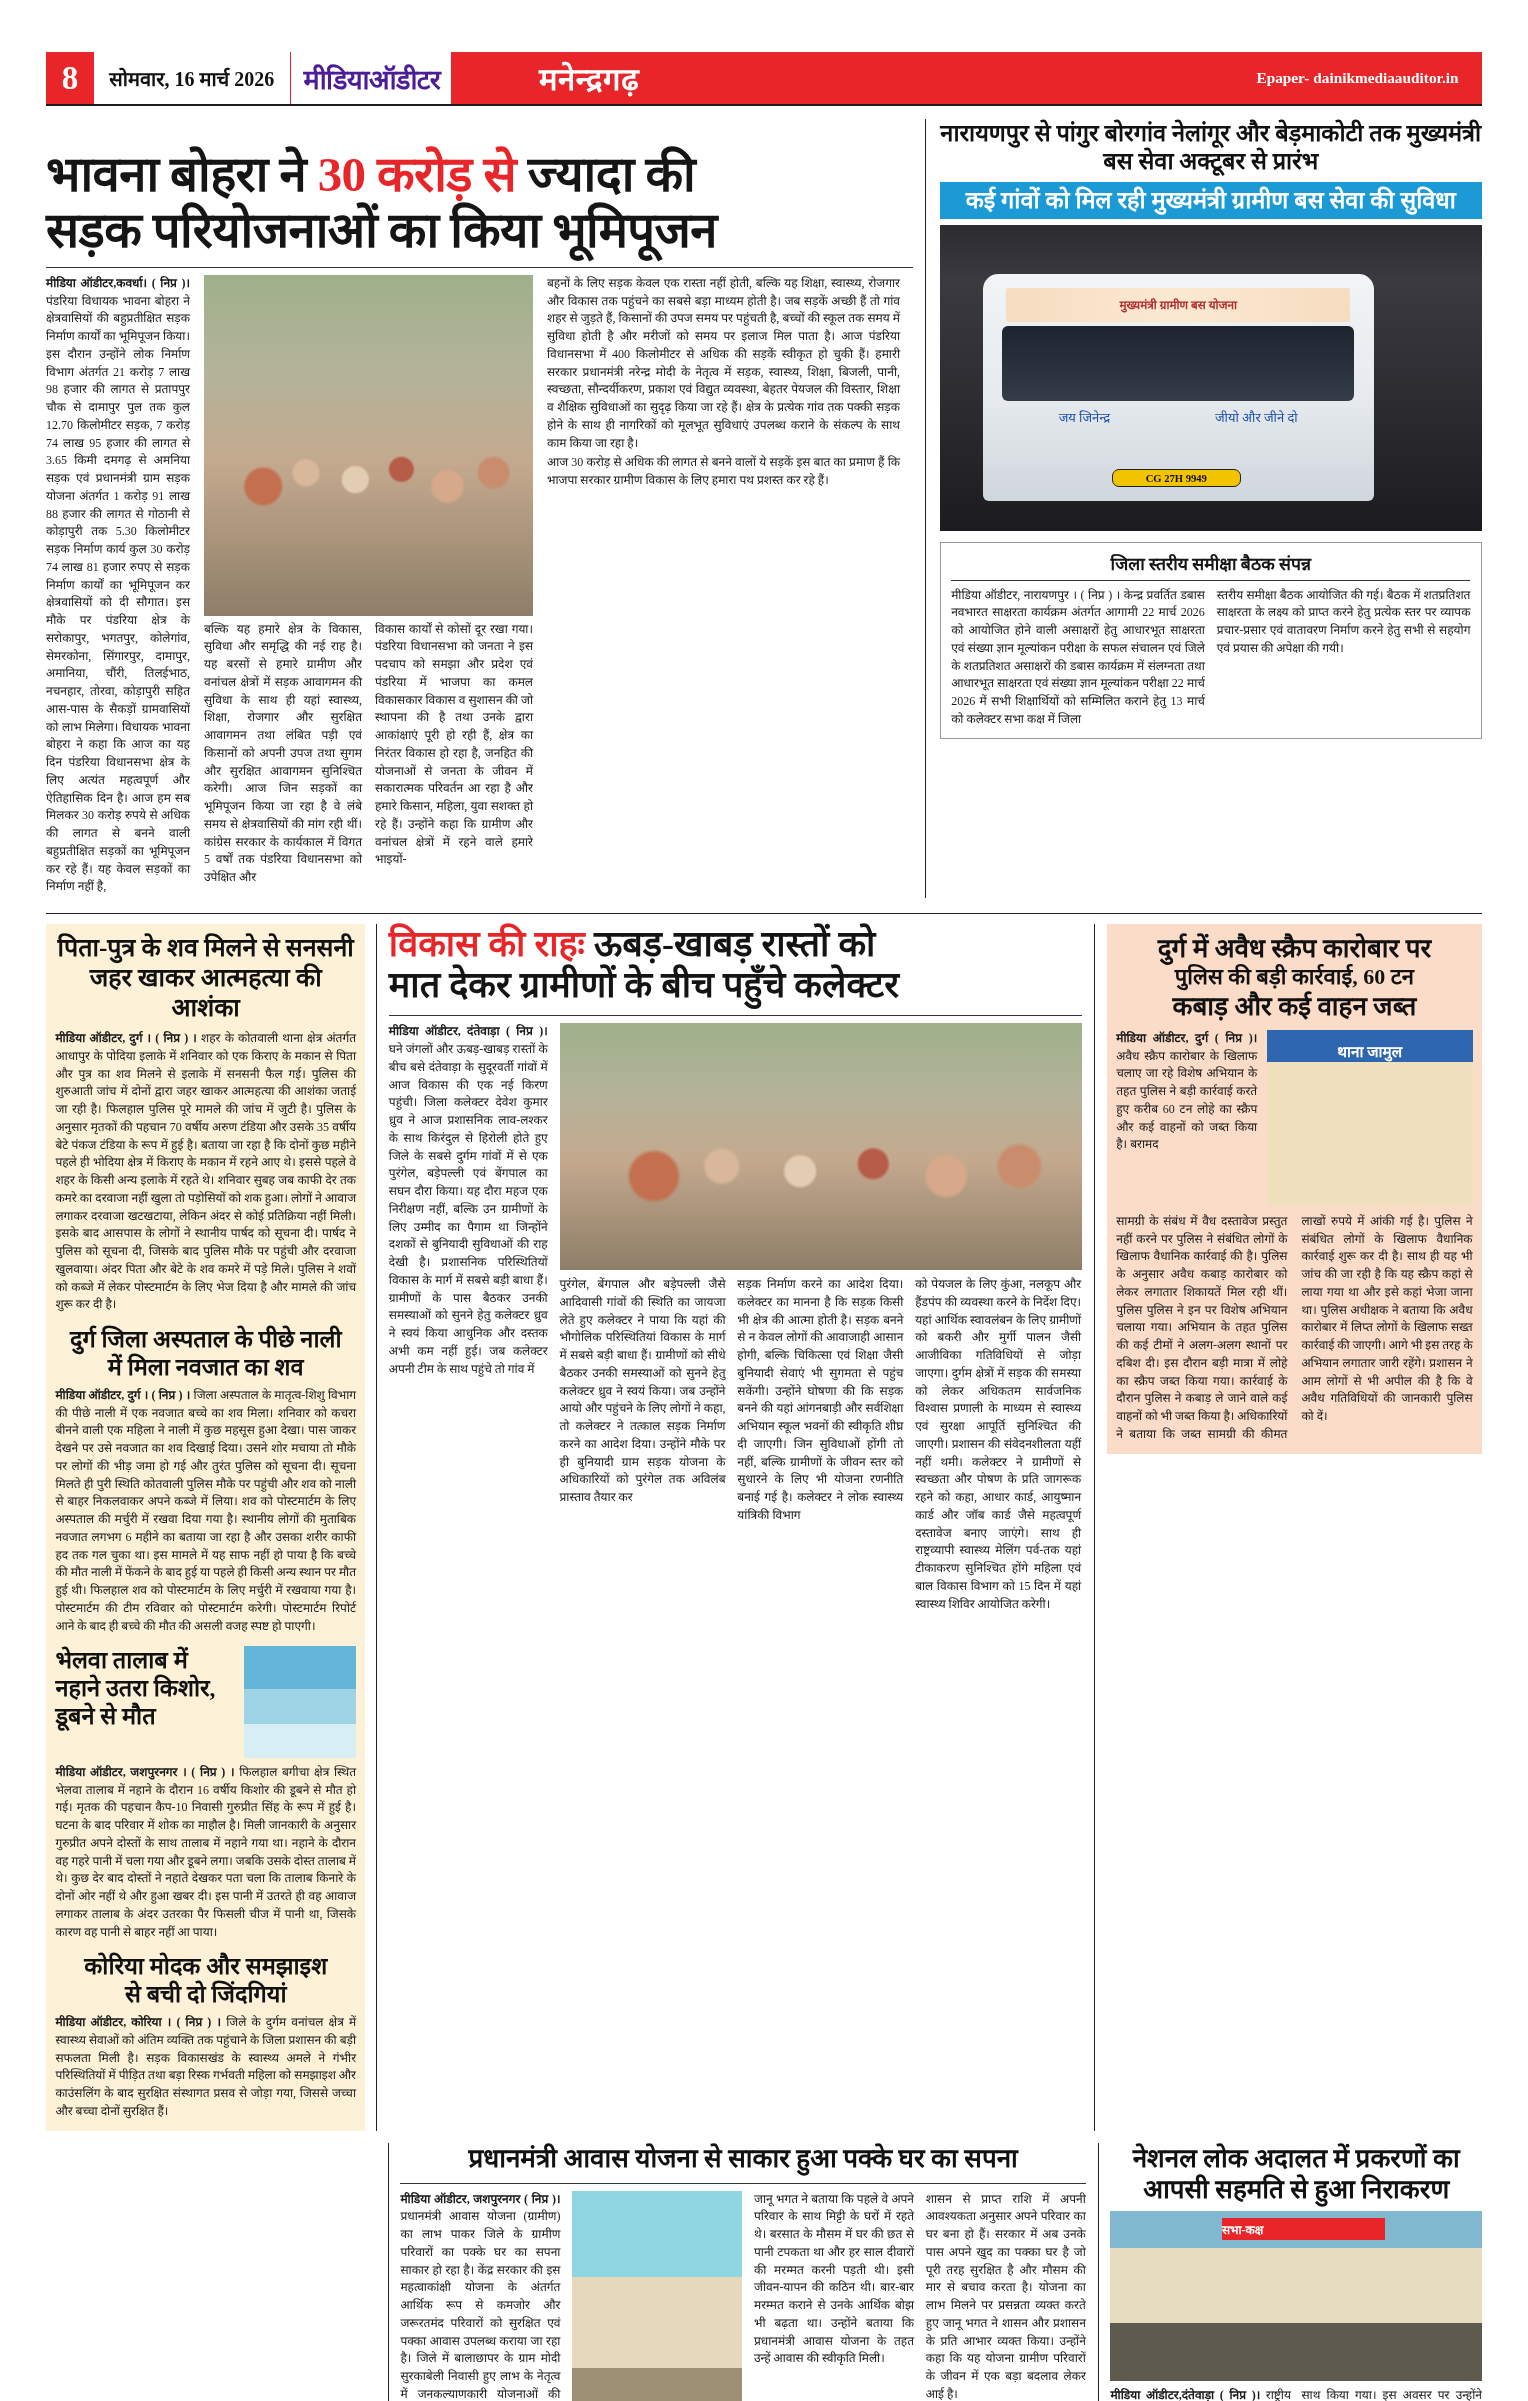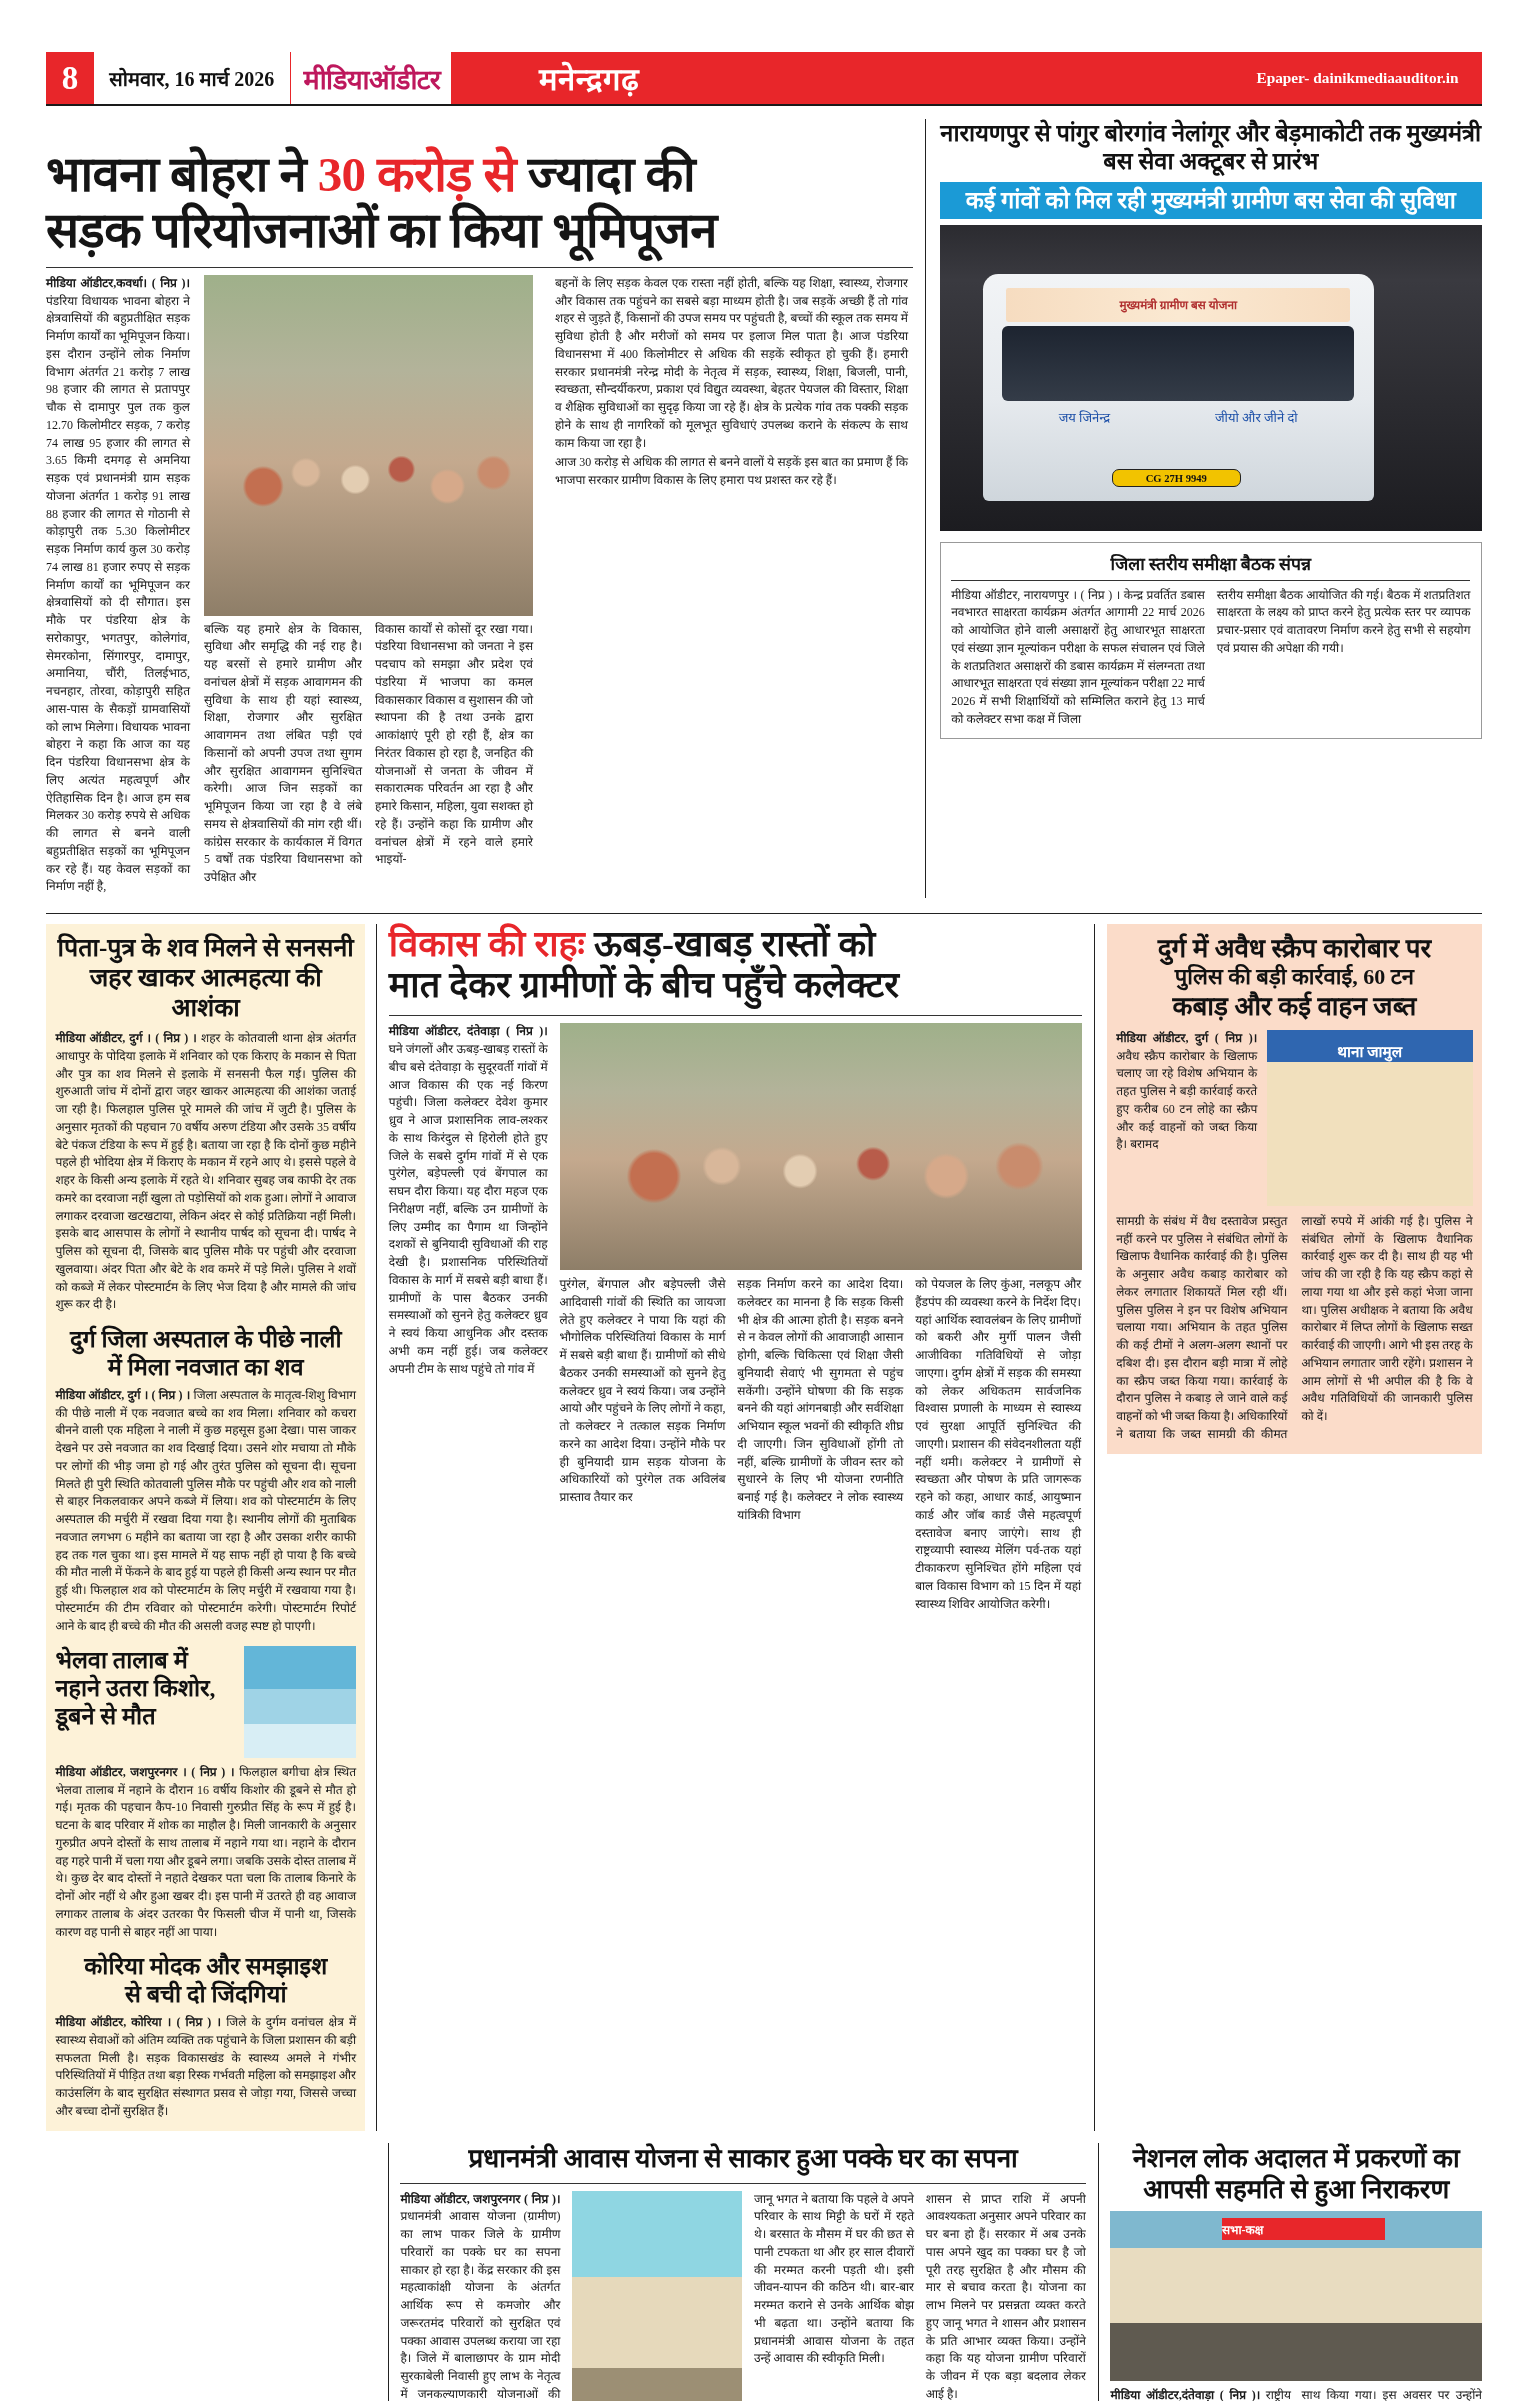--- a/index.html
+++ b/index.html
@@ -37,21 +37,21 @@
   }
   .mast-date {
     display: flex; align-items: center;
     padding: 0 15.3px;
     font-size: 20px; font-weight: bold; color: #111;
   }
   .mast-brand {
     display: flex; align-items: center;
     padding: 0 10.6px 0 13px;
     border-left: 1.8px solid #e8262a;
-    color: #be185d;
+    color: #4c1d95;
     font-size: 27px; font-weight: bold;
     letter-spacing: -0.6px;
   }
   .mast-red-bar {
     flex: 1;
     background: #e8262a;
     display: flex; align-items: center; justify-content: space-between;
     padding: 0 23.5px 0 0;
     position: relative;
   }
@@ -207,21 +207,21 @@
         <div class="tl-col col-text">
           <p><span class="byline">मीडिया ऑडीटर,कवर्धा। ( निप्र )।</span> <span>पंडरिया विधायक भावना बोहरा ने क्षेत्रवासियों की बहुप्रतीक्षित सड़क निर्माण कार्यों का भूमिपूजन किया। इस दौरान उन्होंने लोक निर्माण विभाग अंतर्गत 21 करोड़ 7 लाख 98 हजार की लागत से प्रतापपुर चौक से दामापुर पुल तक कुल 12.70 किलोमीटर सड़क, 7 करोड़ 74 लाख 95 हजार की लागत से 3.65 किमी दमगढ़ से अमनिया सड़क एवं प्रधानमंत्री ग्राम सड़क योजना अंतर्गत 1 करोड़ 91 लाख 88 हजार की लागत से गोठानी से कोड़ापुरी तक 5.30 किलोमीटर सड़क निर्माण कार्य कुल 30 करोड़ 74 लाख 81 हजार रुपए से सड़क निर्माण कार्यों का भूमिपूजन कर क्षेत्रवासियों को दी सौगात। इस मौके पर पंडरिया क्षेत्र के सरोकापुर, भगतपुर, कोलेगांव, सेमरकोना, सिंगारपुर, दामापुर, अमानिया, चौंरी, तिलईभाठ, नचनहार, तोरवा, कोड़ापुरी सहित आस-पास के सैकड़ों ग्रामवासियों को लाभ मिलेगा। विधायक भावना बोहरा ने कहा कि आज का यह दिन पंडरिया विधानसभा क्षेत्र के लिए अत्यंत महत्वपूर्ण और ऐतिहासिक दिन है। आज हम सब मिलकर 30 करोड़ रुपये से अधिक की लागत से बनने वाली बहुप्रतीक्षित सड़कों का भूमिपूजन कर रहे हैं। यह केवल सड़कों का निर्माण नहीं है,</span></p>
         </div>
         <div style="width:329px;">
           <div class="photo crowd tl-photo"></div>
           <div style="display:flex; gap:13px; margin-top:4.7px;">
             <div class="tl-col col-text" style="width:158px;">बल्कि यह हमारे क्षेत्र के विकास, सुविधा और समृद्धि की नई राह है। यह बरसों से हमारे ग्रामीण और वनांचल क्षेत्रों में सड़क आवागमन की सुविधा के साथ ही यहां स्वास्थ्य, शिक्षा, रोजगार और सुरक्षित आवागमन तथा लंबित पड़ी एवं किसानों को अपनी उपज तथा सुगम और सुरक्षित आवागमन सुनिश्चित करेगी। आज जिन सड़कों का भूमिपूजन किया जा रहा है वे लंबे समय से क्षेत्रवासियों की मांग रही थीं। कांग्रेस सरकार के कार्यकाल में विगत 5 वर्षों तक पंडरिया विधानसभा को उपेक्षित और</div>
             <div class="tl-col col-text" style="width:158px;">विकास कार्यों से कोसों दूर रखा गया। पंडरिया विधानसभा को जनता ने इस पदचाप को समझा और प्रदेश एवं पंडरिया में भाजपा का कमल विकासकार विकास व सुशासन की जो स्थापना की है तथा उनके द्वारा आकांक्षाएं पूरी हो रही हैं, क्षेत्र का निरंतर विकास हो रहा है, जनहित की योजनाओं से जनता के जीवन में सकारात्मक परिवर्तन आ रहा है और हमारे किसान, महिला, युवा सशक्त हो रहे हैं। उन्होंने कहा कि ग्रामीण और वनांचल क्षेत्रों में रहने वाले हमारे भाइयों-</div>
           </div>
         </div>
-        <div class="tl-col col-text" style="width:353px;margin-left:8px;">
+        <div class="tl-col col-text" style="width:353px;">
           <p>बहनों के लिए सड़क केवल एक रास्ता नहीं होती, बल्कि यह शिक्षा, स्वास्थ्य, रोजगार और विकास तक पहुंचने का सबसे बड़ा माध्यम होती है। जब सड़कें अच्छी हैं तो गांव शहर से जुड़ते हैं, किसानों की उपज समय पर पहुंचती है, बच्चों की स्कूल तक समय में सुविधा होती है और मरीजों को समय पर इलाज मिल पाता है। आज पंडरिया विधानसभा में 400 किलोमीटर से अधिक की सड़कें स्वीकृत हो चुकी हैं। हमारी सरकार प्रधानमंत्री नरेन्द्र मोदी के नेतृत्व में सड़क, स्वास्थ्य, शिक्षा, बिजली, पानी, स्वच्छता, सौन्दर्यीकरण, प्रकाश एवं विद्युत व्यवस्था, बेहतर पेयजल की विस्तार, शिक्षा व शैक्षिक सुविधाओं का सुदृढ़ किया जा रहे हैं। क्षेत्र के प्रत्येक गांव तक पक्की सड़क होने के साथ ही नागरिकों को मूलभूत सुविधाएं उपलब्ध कराने के संकल्प के साथ काम किया जा रहा है।</p>
           <p>आज 30 करोड़ से अधिक की लागत से बनने वालों ये सड़कें इस बात का प्रमाण हैं कि भाजपा सरकार ग्रामीण विकास के लिए हमारा पथ प्रशस्त कर रहे हैं।</p>
         </div>
       </div>
     </div>
 
     <div class="top-right">
       <div class="hl-2" style="font-size:23.5px;">नारायणपुर से पांगुर बोरगांव नेलांगूर और बेड़माकोटी तक मुख्यमंत्री बस सेवा अक्टूबर से प्रारंभ</div>
       <div class="blue-band" style="margin-top:7px;">कई गांवों को मिल रही मुख्यमंत्री ग्रामीण बस सेवा की सुविधा</div>
       <div class="photo bus" style="height:306px; margin-top:5.9px;">

